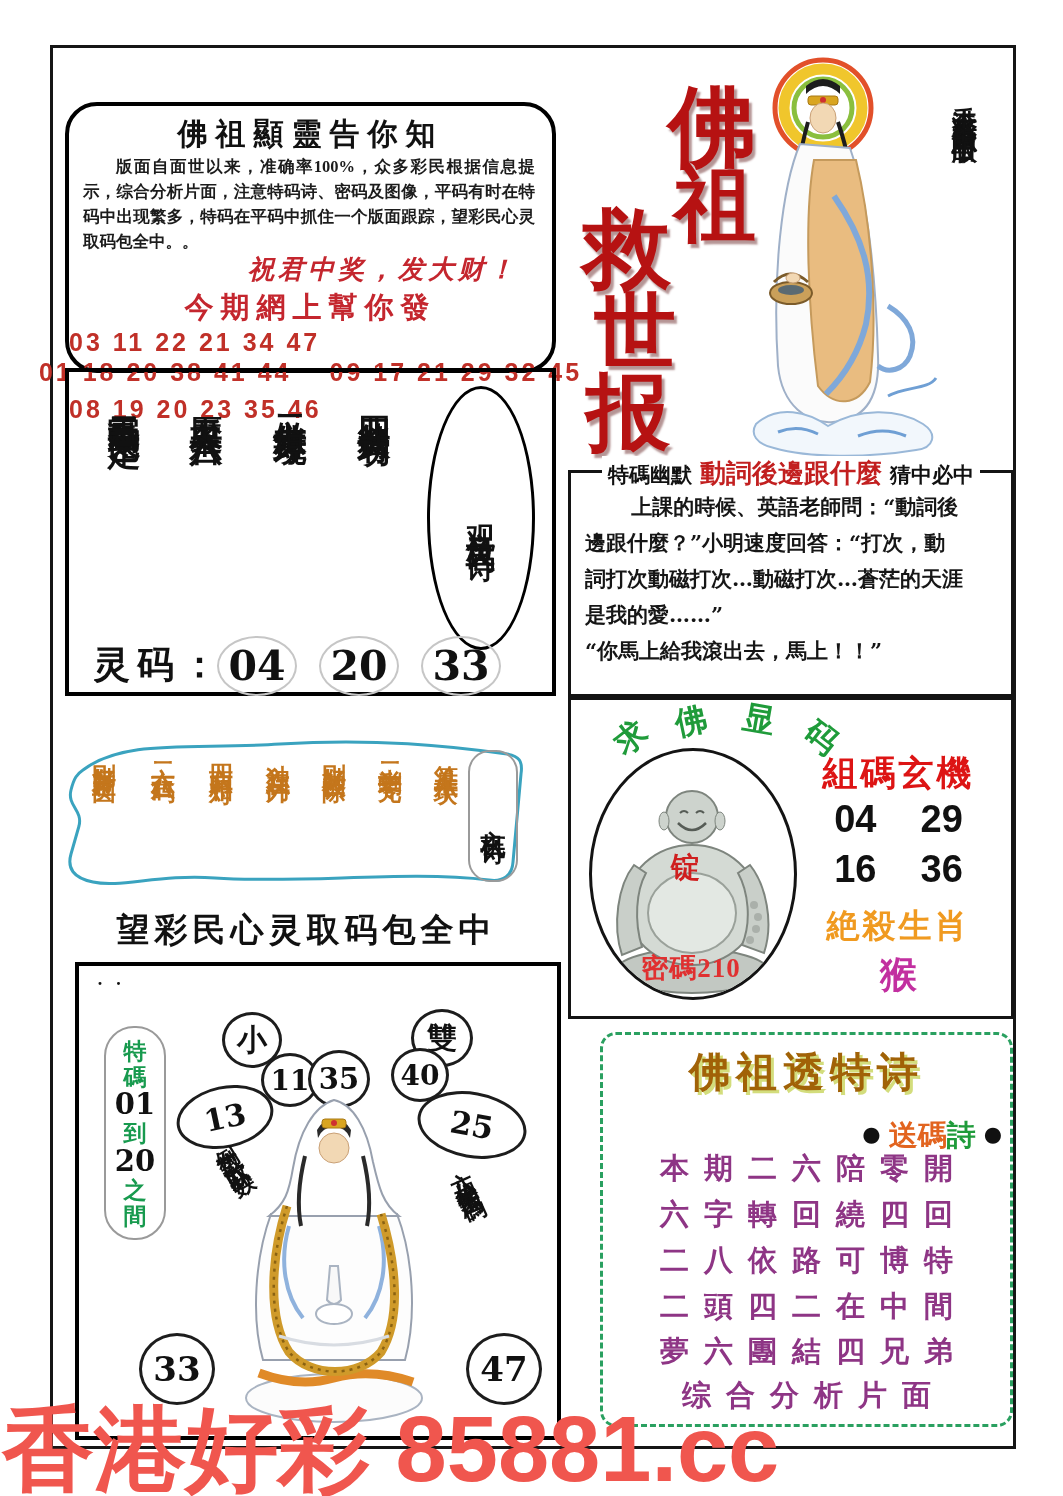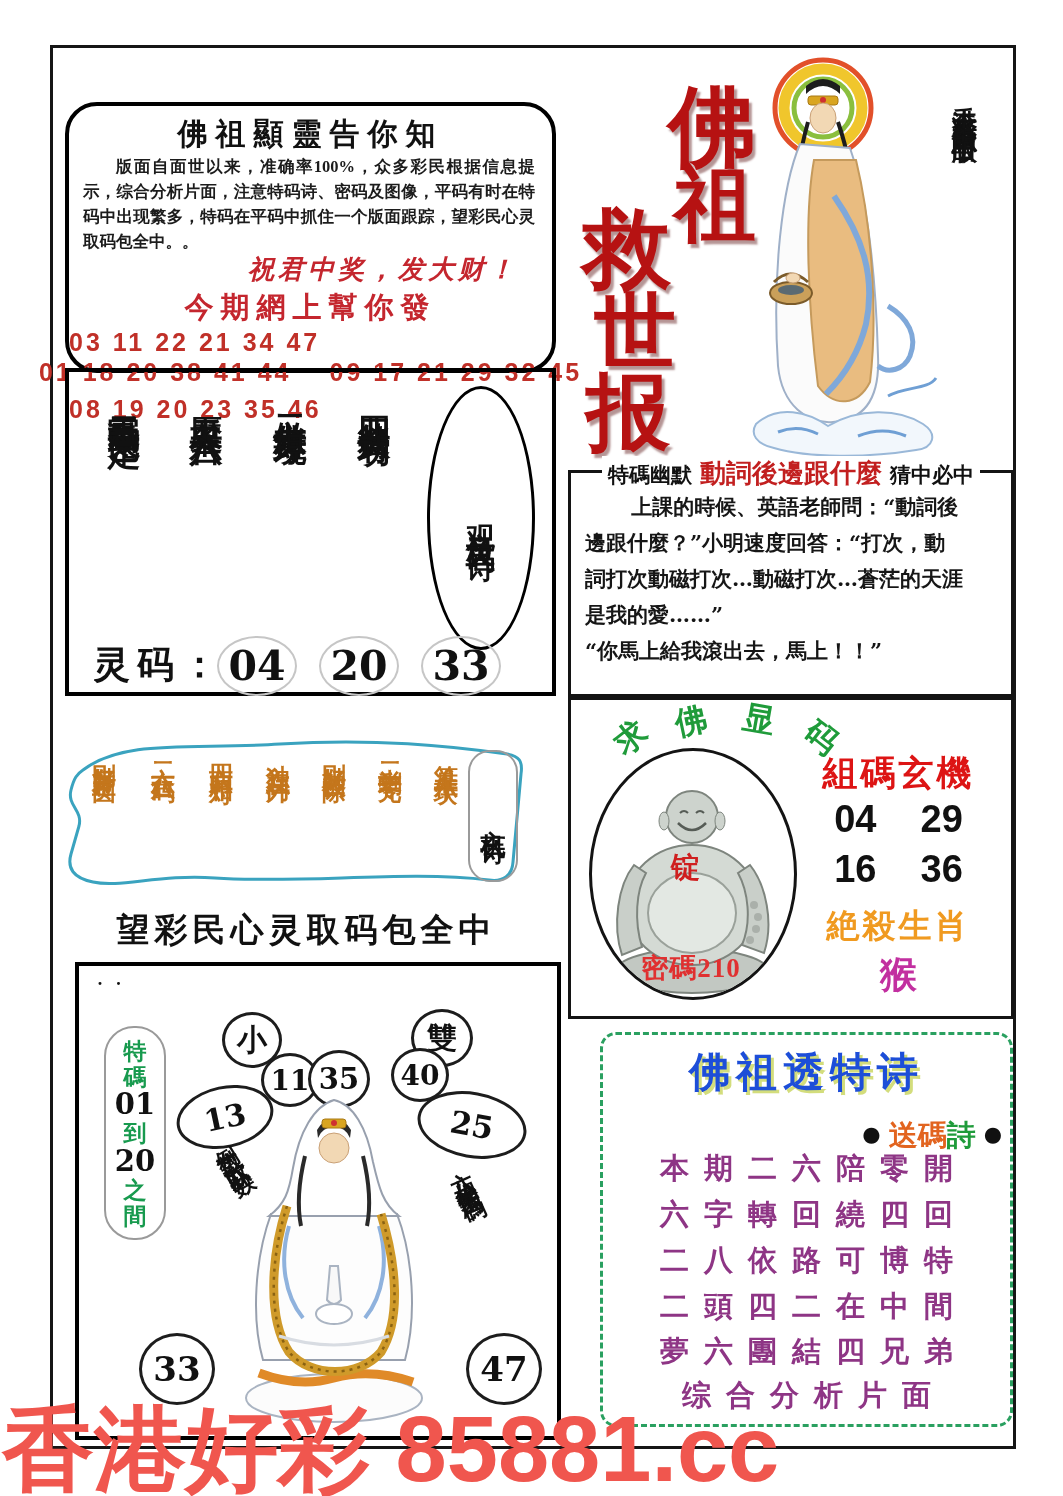--- a/index.html
+++ b/index.html
@@ -96,21 +96,21 @@
   #belly-char{left:100px;top:148px;font-size:29px;color:#cf1f1f;font-weight:bold;}
   #secret-code{left:50px;top:250px;width:140px;font-size:27px;color:#e03030;font-weight:bold;letter-spacing:1px;}
   #group-title{left:225px;top:50px;width:205px;font-size:35px;color:#dd1414;letter-spacing:3px;}
   .group-row{left:225px;width:205px;display:flex;justify-content:center;gap:44px;
              font-family:"Liberation Sans",sans-serif;font-weight:bold;font-size:38px;color:#111;}
   #group-row1{top:98px;} #group-row2{top:148px;}
   #kill-title{left:225px;top:204px;width:205px;font-size:33px;color:#f09a20;letter-spacing:3px;}
   #kill-zodiac{left:225px;top:250px;width:205px;font-size:37px;color:#c22fa0;}
   
   #tout-box{left:600px;top:1032px;width:407px;height:389px;border:3px dashed #2aa060;border-radius:16px;}
-  #tout-title{left:0;top:10px;width:100%;font-size:41px;letter-spacing:6px;color:#1d4ed8;
+  #tout-title{left:0;top:10px;width:100%;font-size:41px;letter-spacing:6px;color:#a16207;
               text-shadow:3px 3px 0 #d3dd7c;}
   #tout-sub{left:0;top:81px;width:100%;font-size:29px;font-weight:bold;text-align:right;}
   #tout-sub .dot{color:#111;font-size:21px;vertical-align:4px;margin:0 8px;}
   #tout-sub .sm{color:#e2641f;} #tout-sub .sg{color:#1f9b3a;}
   .tout-row{left:0;width:100%;font-size:29px;color:#8e3585;letter-spacing:15px;font-weight:bold;
             padding-left:15px;box-sizing:border-box;white-space:nowrap;}
   #tr0{top:114px;} #tr1{top:160px;} #tr2{top:206px;} #tr3{top:252px;} #tr4{top:297px;} #tr5{top:341px;}
   
   #watermark{left:2px;top:1388px;font-size:92px;font-weight:bold;color:#f0564e;
              font-family:"Liberation Sans",sans-serif;white-space:nowrap;z-index:60;}

